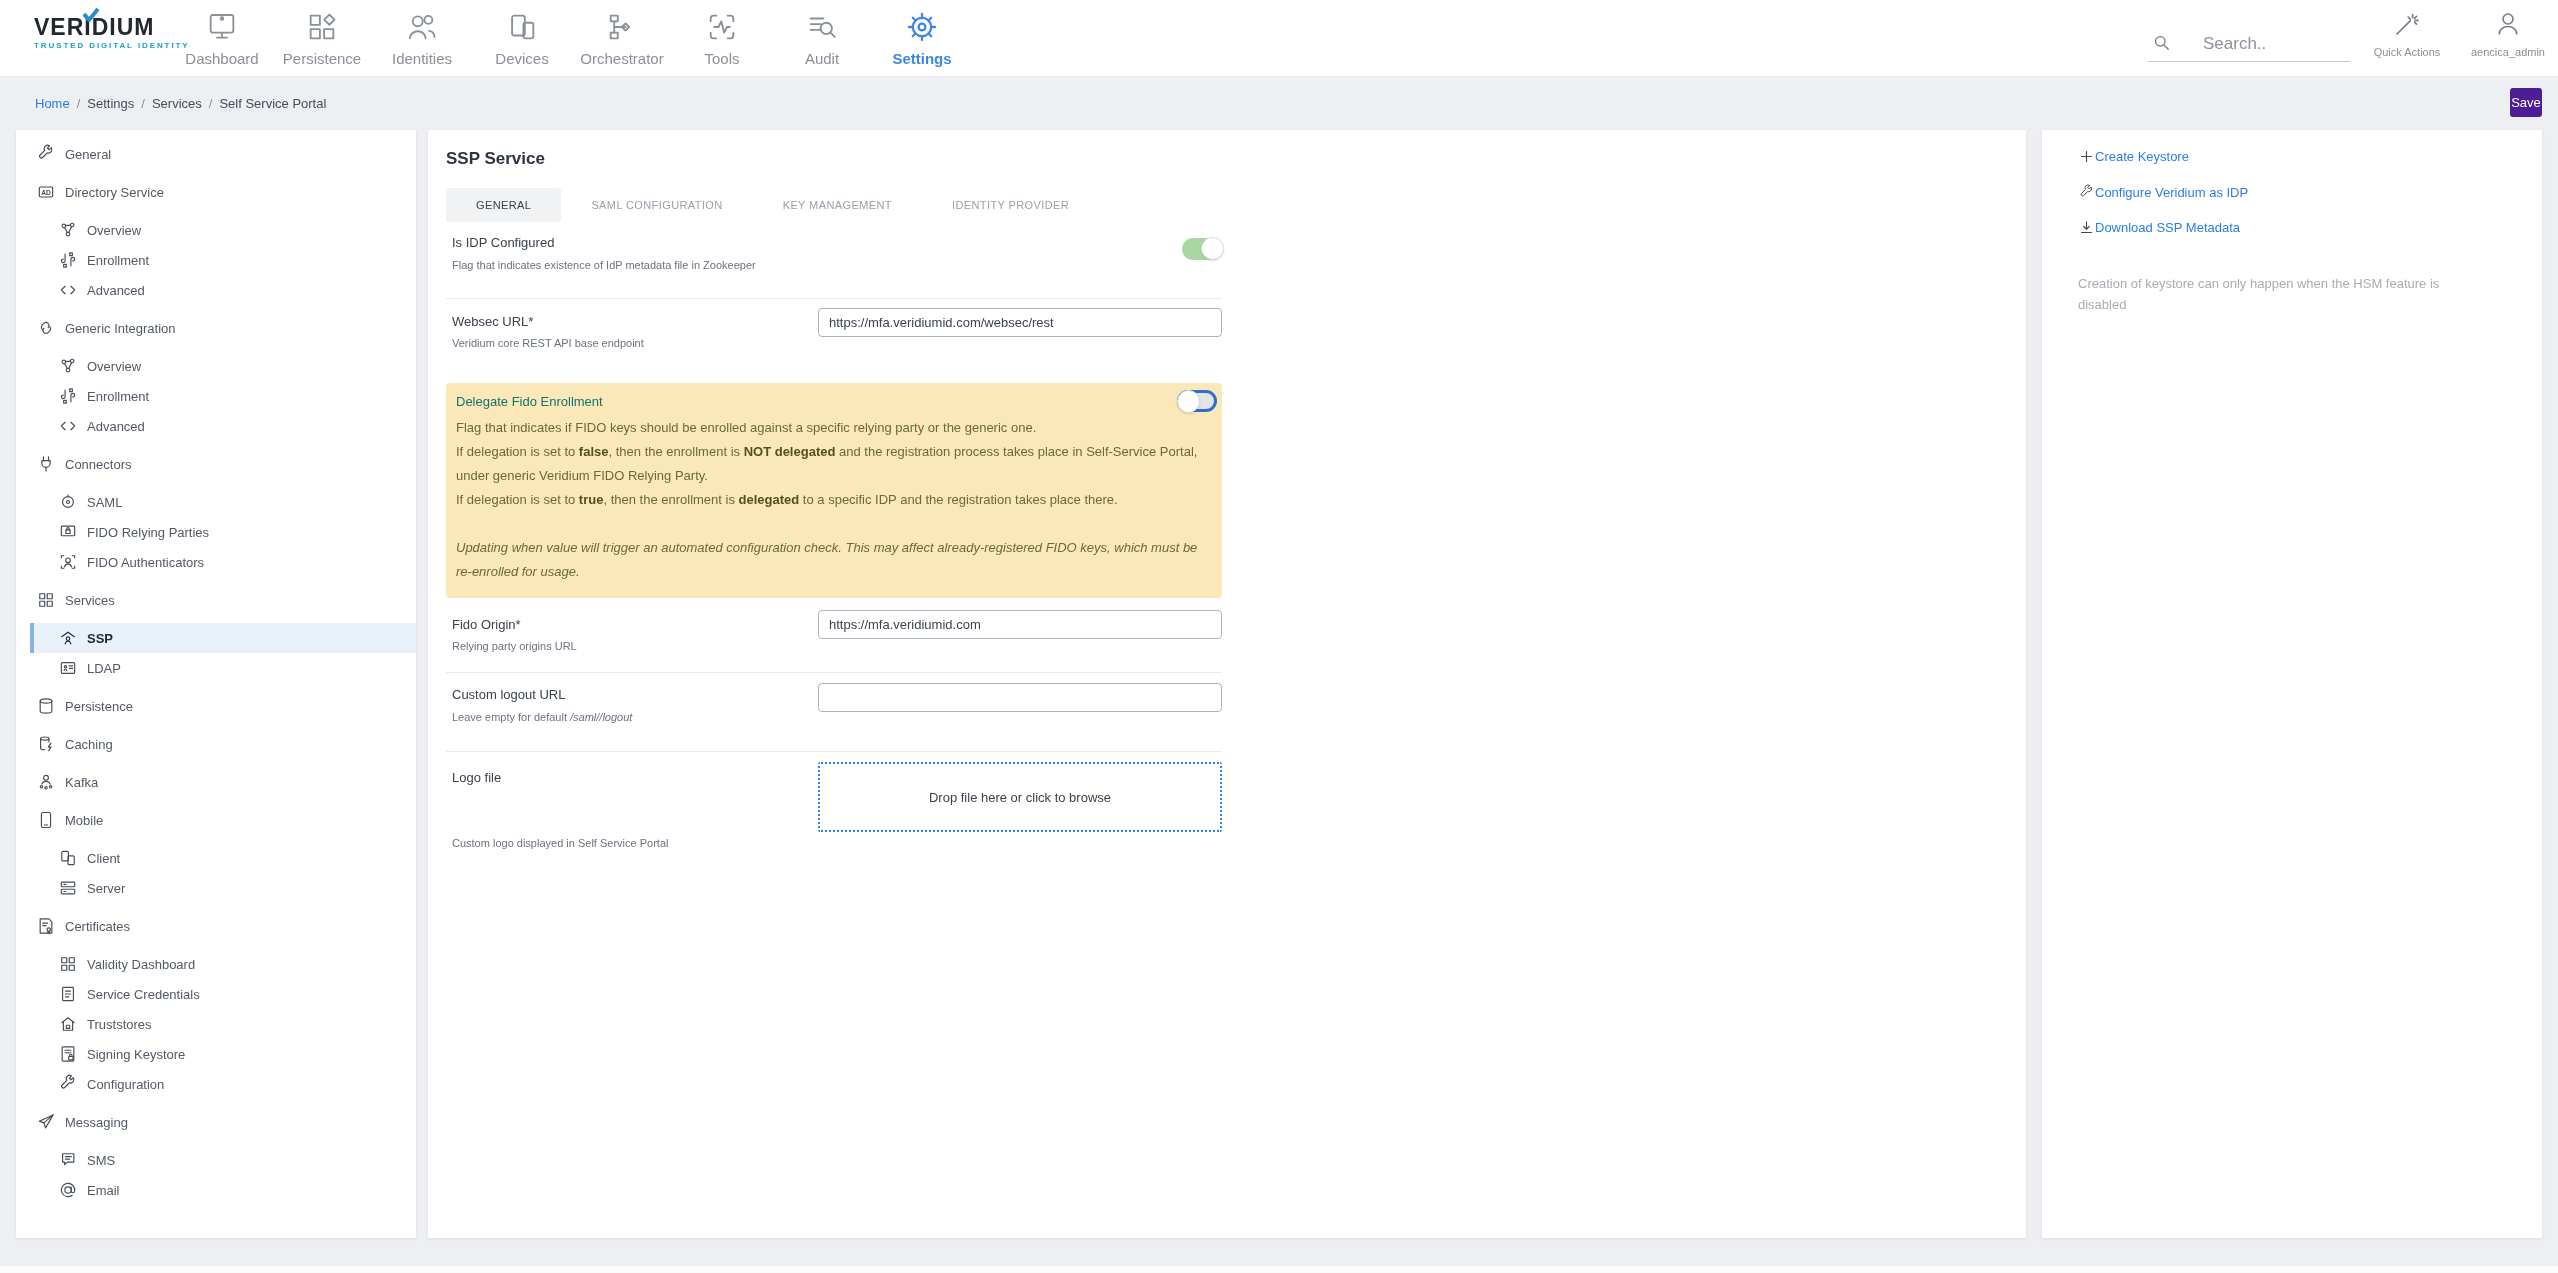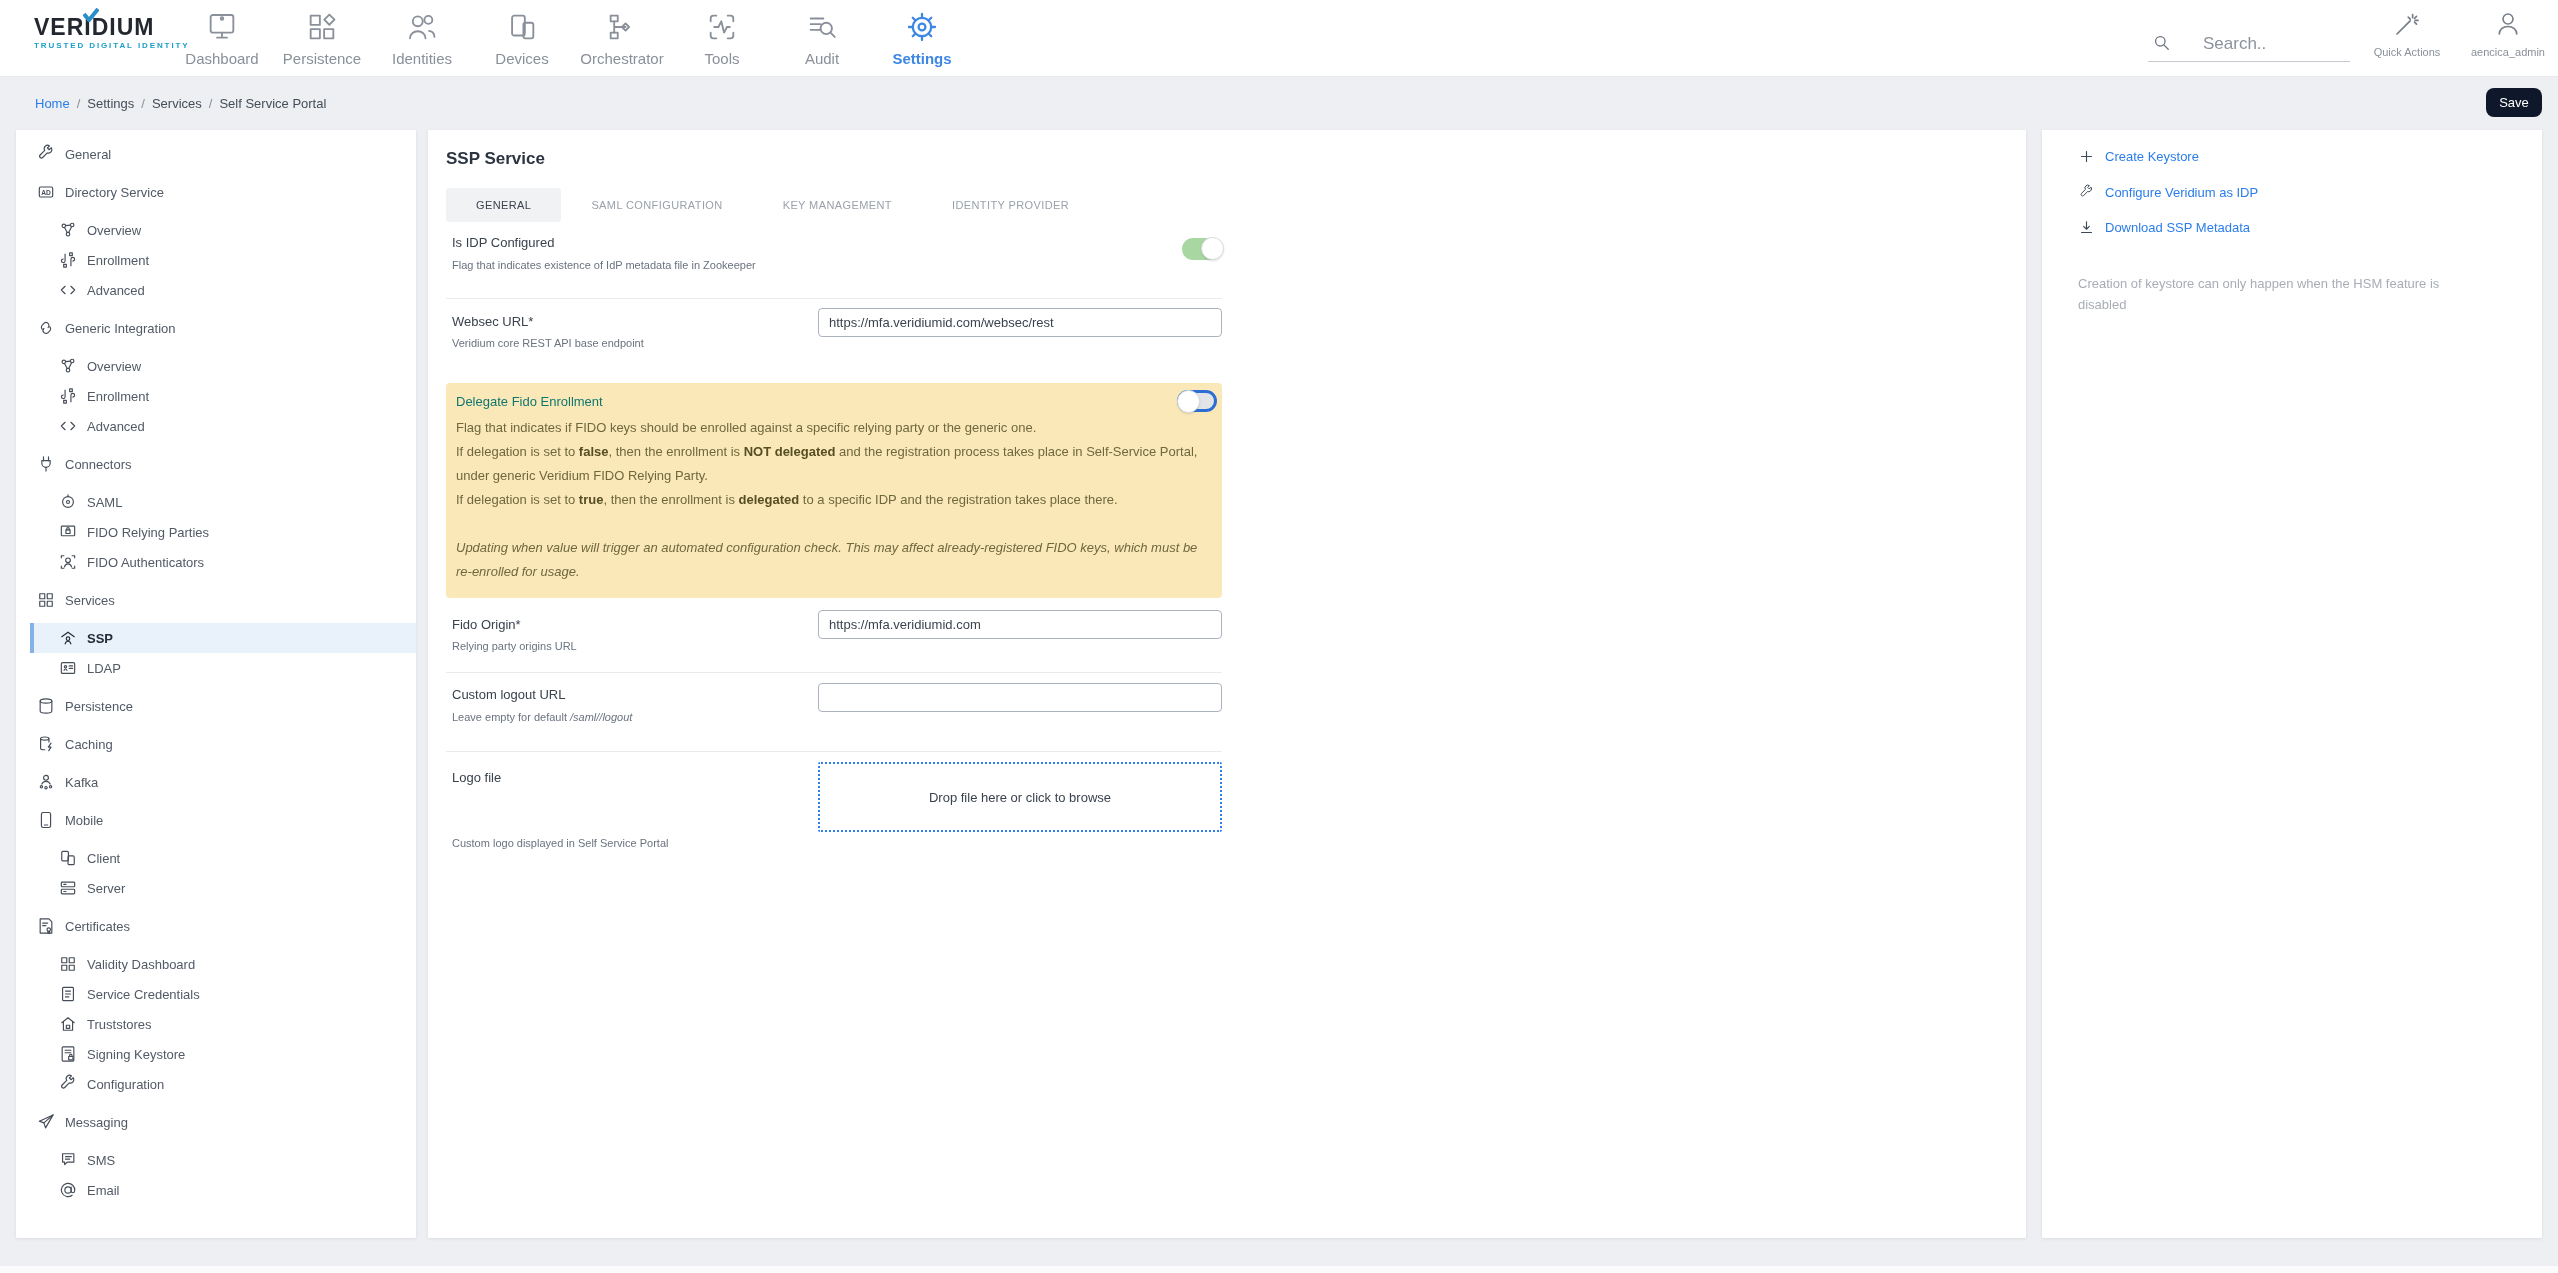--- a/index.html
+++ b/index.html
@@ -33,22 +33,22 @@
   .qa { left:2362px; width:90px; }
   .usr { left:2460px; width:96px; }
 
   
   .crumbrow { position:absolute; left:0; top:77px; width:2558px; height:53px; }
   .breadcrumb { position:absolute; left:35px; top:19px; font-size:13px; color:#4a525e; }
   .breadcrumb .sep { color:#8a9099; margin:0 7px; }
   .crumb-link { color:#2b7de9; cursor:pointer; text-decoration:none; }
   .crumb-mid { color:#454d59; cursor:pointer; }
   .crumb-cur { color:#454d59; }
-  .save-btn { position:absolute; right:16px; top:11px; width:56px; height:29px; background:#0f172a;
-    color:#fff; font-size:13px; border:none; border-radius:8px; cursor:pointer; font-family:"Liberation Sans",sans-serif; }
+  .save-btn { position:absolute; right:16px; top:11px; width:32px; height:29px; background:#4c1d95;
+    color:#fff; font-size:13px; border:none; border-radius:3px; cursor:pointer; font-family:"Liberation Sans",sans-serif; }
 
   
   .card { position:absolute; top:130px; background:#fff; border-radius:1px;
     box-shadow:0 1px 3px rgba(45,55,70,.10); }
   #sidebar { left:16px;  width:400px;  height:1108px; padding-top:1px; overflow:hidden; }
   #main    { left:428px; width:1598px; height:1108px; }
   #rpanel  { left:2042px;width:500px;  height:1108px; }
 
   
   .side-row { height:30px; display:flex; align-items:center; margin-left:14px; cursor:pointer;
@@ -94,21 +94,21 @@
   .yb-lines { position:absolute; left:10px; right:14px; top:33px; font-size:13px;
     line-height:24px; color:#6f683c; }
   .yb-lines b { color:#554e22; }
   .yb-note { margin-top:24px; font-style:italic; }
 
   .dropzone { position:absolute; left:390px; top:632px; width:404px; height:70px;
     border:2px dotted #2f80ed; border-radius:2px; display:flex; align-items:center;
     justify-content:center; font-size:13px; color:#3a424e; cursor:pointer; background:#fff; }
 
   
-  .p-action { position:absolute; left:36px; display:flex; align-items:center; gap:10px;
+  .p-action { position:absolute; left:36px; display:flex; align-items:center; 
     cursor:pointer; text-decoration:none; }
   .p-action .pi { width:17px; height:17px; color:#3f4854; flex:0 0 17px; }
   .p-action .pl { font-size:13px; color:#2b7de9; }
   .p-note { position:absolute; left:36px; top:143px; width:402px; font-size:13px;
     line-height:21px; color:#a8adb5; }
 
   .bottom-strip { position:absolute; left:0; top:1266px; width:2558px; height:7px; background:#fbfbfc; }
 </style>
 </head>
 <body>

